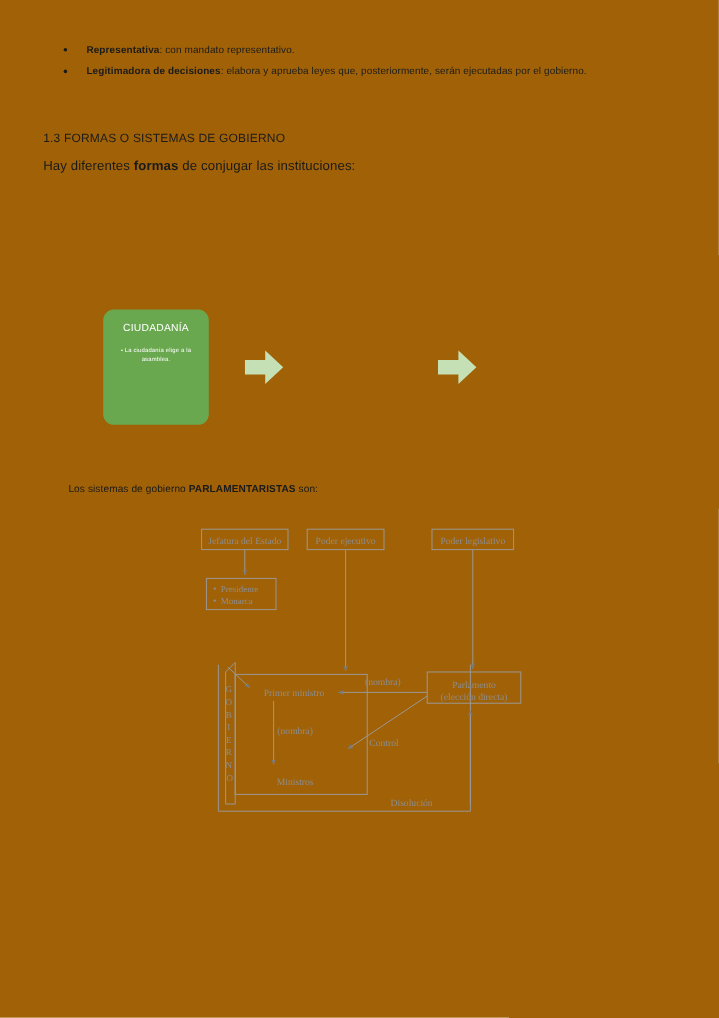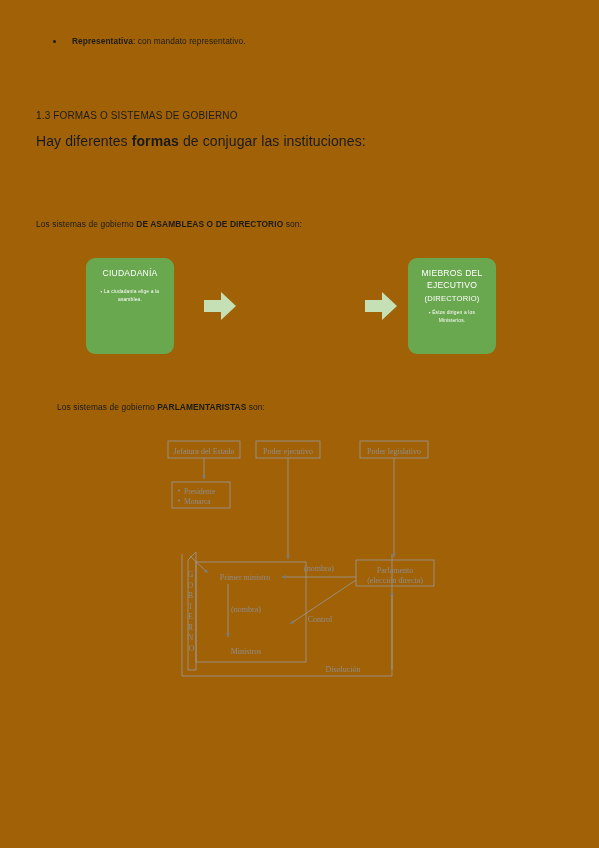--- a/index.html
+++ b/index.html
@@ -57,21 +57,21 @@
     left: 36px;
     top: 110px;
     font-size: 10px;
     letter-spacing: .15px;
     color: #1b1b1b;
   }
   .para-1 {
     position: absolute;
     left: 36px;
     top: 133px;
-    font-size: 14px;
+    font-size: 11px;
     letter-spacing: .1px;
   }
 
   .bullet-list-2 {
     position: absolute;
     left: 40px;
     top: 155px;
     width: 500px;
     margin: 0;
     padding: 0;
@@ -180,28 +180,28 @@
   }
   .pdiagram svg { display: block; }
 </style>
 </head>
 <body>
 
 <div class="page">
 
   <ul class="bullet-list">
     <li><span class="b">Representativa</span><span>: con mandato representativo.</span></li>
+    <li><span class="b">Legitimadora de decisiones</span><span>: elabora y aprueba leyes que, posteriormente, serán ejecutadas por el gobierno.</span></li>
   </ul>
 
   <div class="section-heading">1.3 FORMAS O SISTEMAS DE GOBIERNO</div>
 
   <div class="para-1"><span>Hay diferentes </span><span class="b">formas</span><span> de conjugar las instituciones:</span></div>
 
 
-  <div class="para-2"><span>Los sistemas de gobierno </span><span class="b">DE ASAMBLEAS O DE DIRECTORIO</span><span> son:</span></div>
 
   <div class="flow">
 
     <div class="gbox b1">
       <div class="gbox-title">CIUDADANÍA</div>
       <div class="gbox-body">La ciudadanía elige a la asamblea.</div>
     </div>
 
     <div class="farrow a1">
       <svg width="33" height="30" viewBox="0 0 33 30">
@@ -209,26 +209,20 @@
       </svg>
     </div>
 
 
     <div class="farrow a2">
       <svg width="33" height="30" viewBox="0 0 33 30">
         <polygon points="0,9 17,9 17,1 32,15 17,29 17,21 0,21" fill="#c5e0b4"></polygon>
       </svg>
     </div>
 
-    <div class="gbox b3">
-      <div class="gbox-title">MIEBROS DEL
-EJECUTIVO</div>
-      <div class="gbox-sub">(DIRECTORIO)</div>
-      <div class="gbox-body">Éstos dirigen a los Ministerios.</div>
-    </div>
 
   </div>
 
   <div class="para-3"><span>Los sistemas de gobierno </span><span class="b">PARLAMENTARISTAS</span><span> son:</span></div>
 
   <div class="pdiagram">
     <svg width="290" height="250" viewBox="0 0 290 250" font-family="Liberation Serif, serif" fill="#8d8d8d">
 
       <defs>
         <marker id="ah" markerWidth="7" markerHeight="7" refX="5.5" refY="3" orient="auto" markerUnits="strokeWidth">

